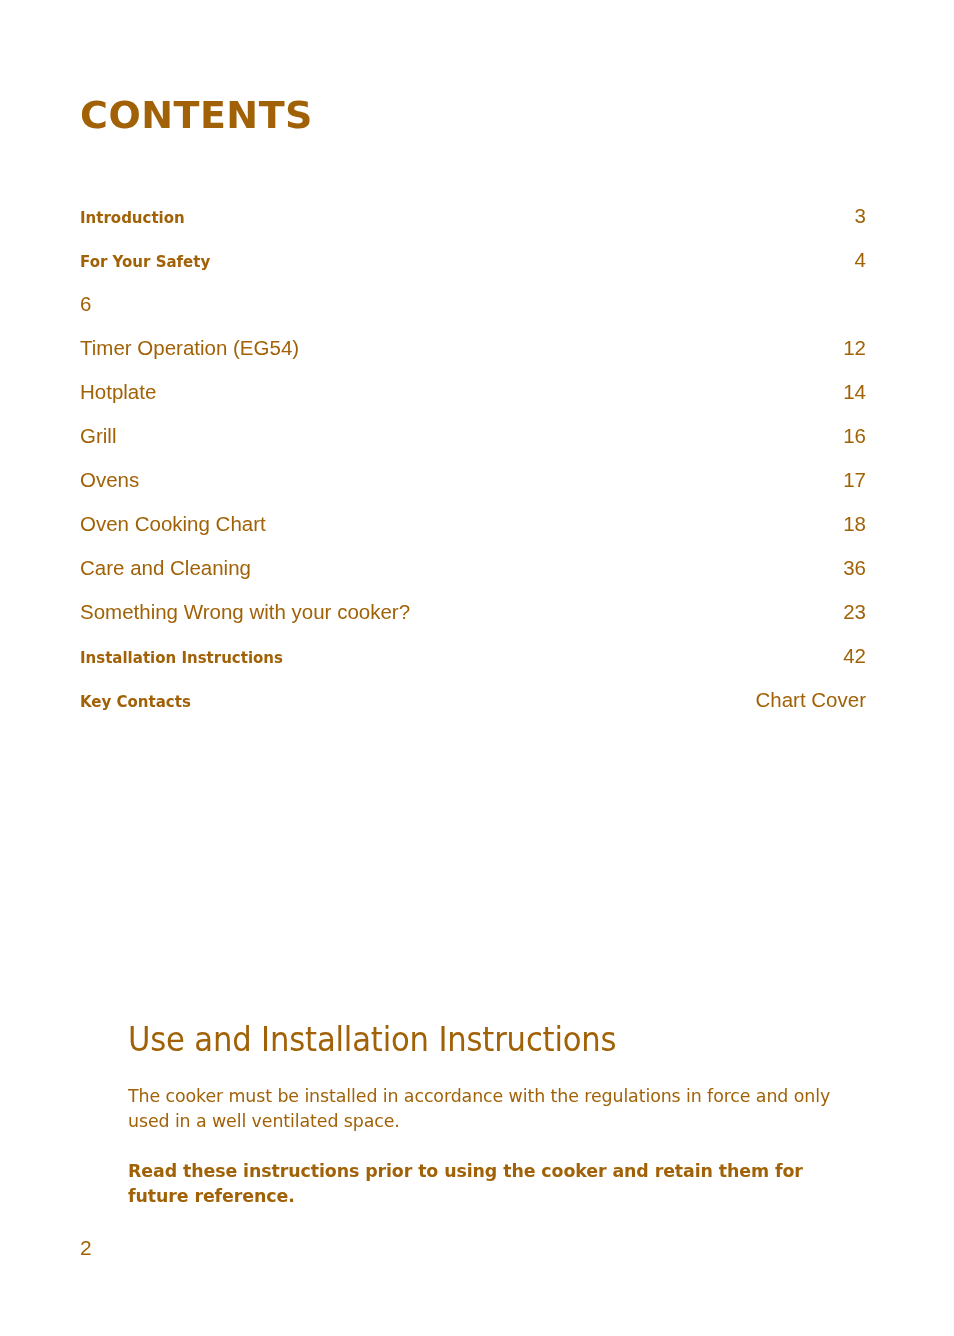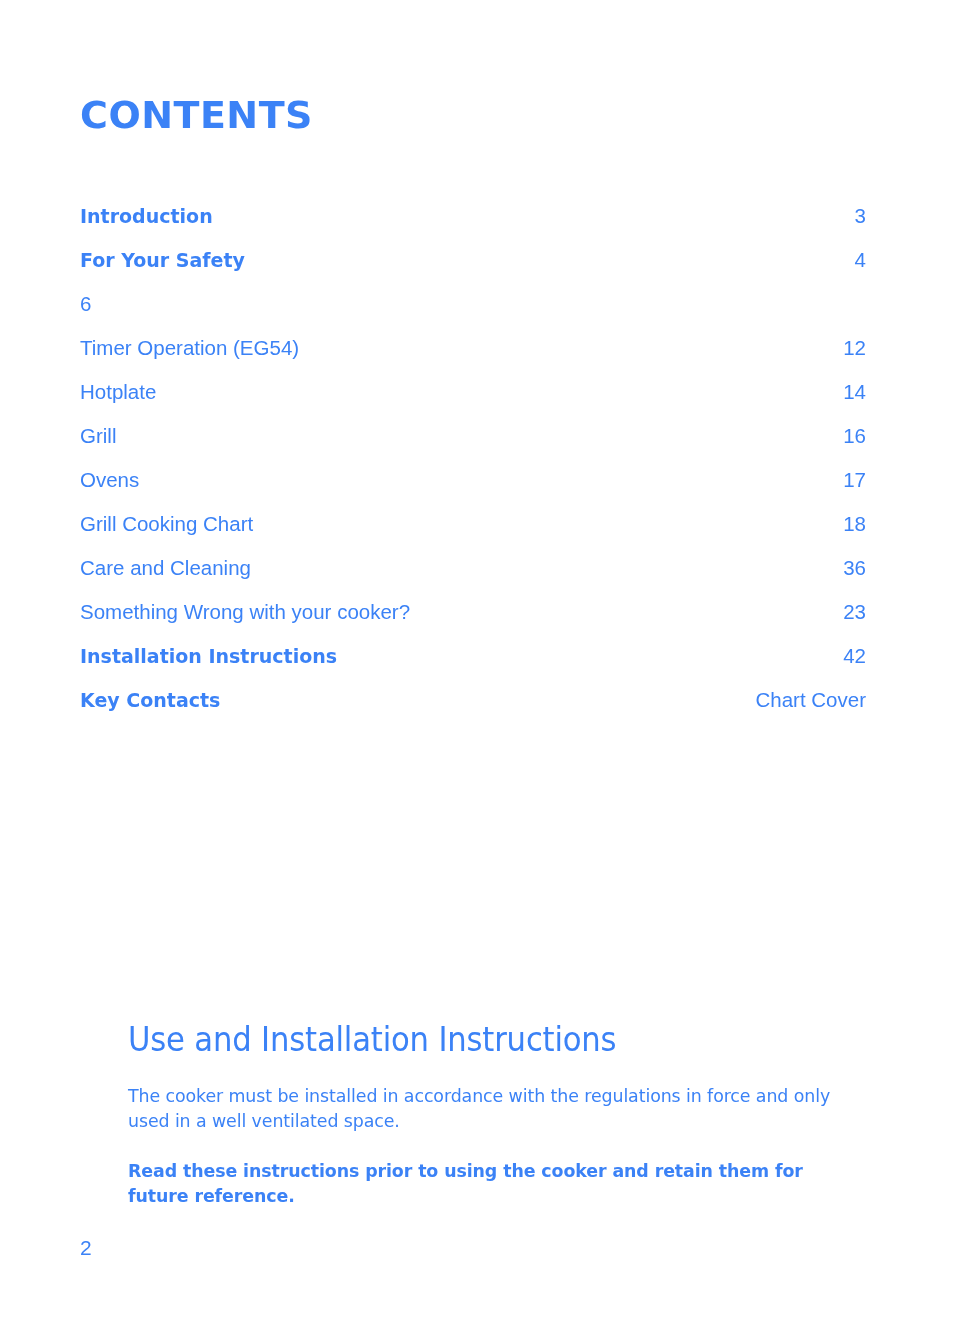--- a/index.html
+++ b/index.html
@@ -7,21 +7,21 @@
     padding: 0;
     background: #ffffff;
   }
   .page {
     position: relative;
     width: 954px;
     height: 1336px;
     background: #ffffff;
     overflow: hidden;
     font-family: "Liberation Sans", sans-serif;
-    color: #3b82f6;
+    color: #a16207;
     -webkit-font-smoothing: antialiased;
   }
 
   
   .contents-title {
     position: absolute;
     left: 80px;
     top: 96px;
     font-family: "DejaVu Sans", sans-serif;
     font-size: 38px;
@@ -55,21 +55,21 @@
     align-items: baseline;
     justify-content: space-between;
     height: 44px;
     line-height: 44px;
     font-size: 20.5px;
     font-weight: normal;
   }
   .toc-row.bold .toc-label {
     font-family: "DejaVu Sans", sans-serif;
     font-weight: bold;
-    font-size: 19px;
+    font-size: 15px;
   }
   .toc-label {
     white-space: nowrap;
   }
   .toc-page {
     white-space: nowrap;
     text-align: right;
     font-weight: normal;
     font-size: 20.5px;
   }
@@ -149,21 +149,21 @@
         </div>
         <div class="toc-row">
           <span class="toc-label">Grill</span>
           <span class="toc-page">16</span>
         </div>
         <div class="toc-row">
           <span class="toc-label">Ovens</span>
           <span class="toc-page">17</span>
         </div>
         <div class="toc-row">
-          <span class="toc-label">Grill Cooking Chart</span>
+          <span class="toc-label">Oven Cooking Chart</span>
           <span class="toc-page">18</span>
         </div>
         <div class="toc-row">
           <span class="toc-label">Care and Cleaning</span>
           <span class="toc-page">36</span>
         </div>
         <div class="toc-row">
           <span class="toc-label">Something Wrong with your cooker?</span>
           <span class="toc-page">23</span>
         </div>

